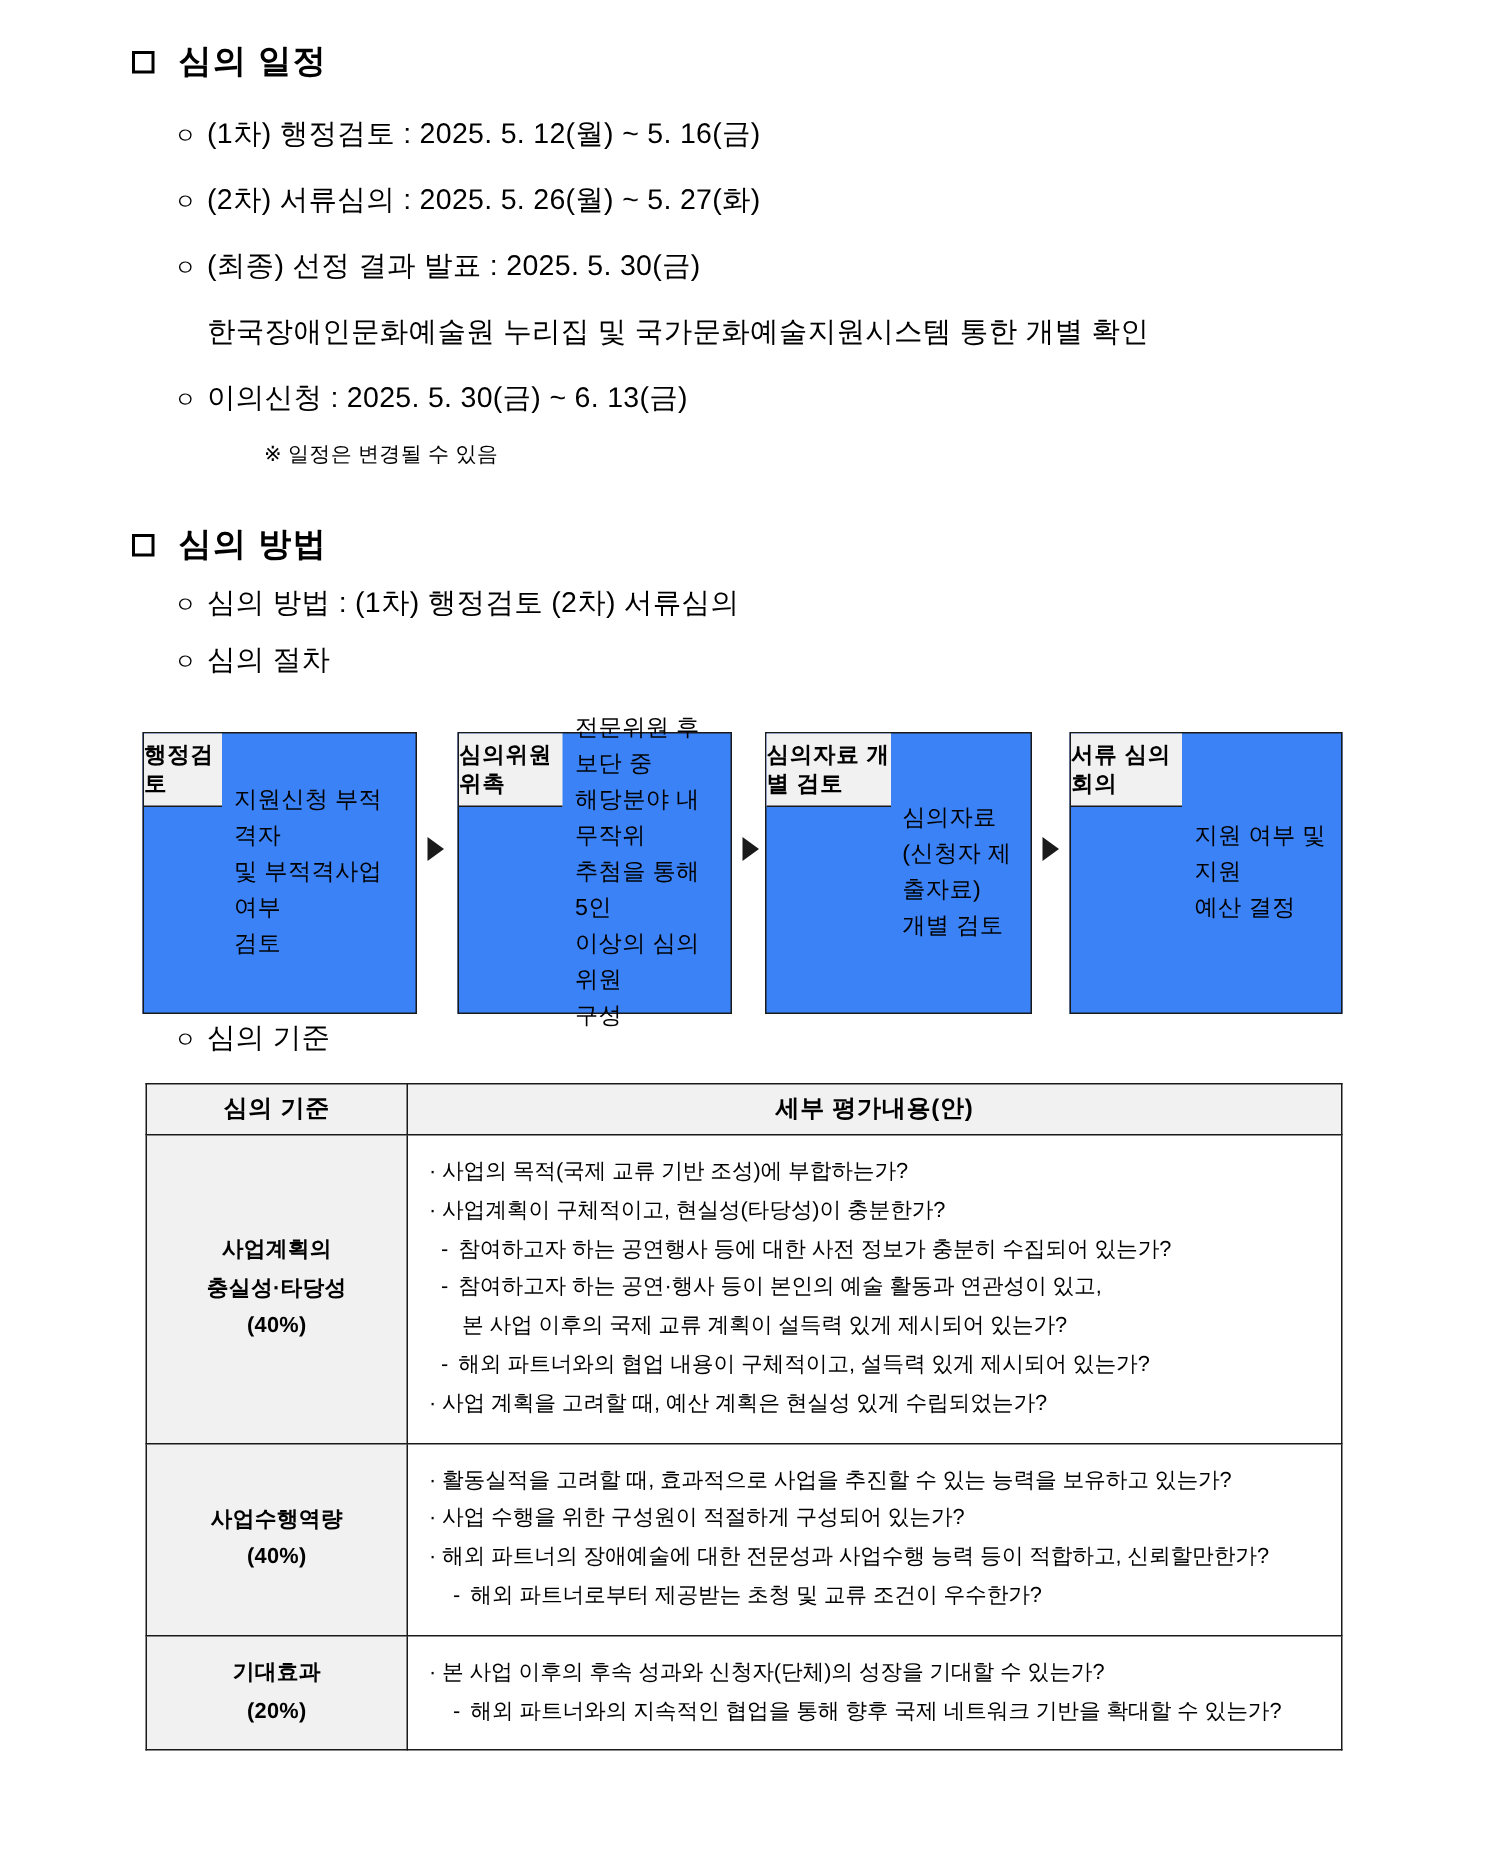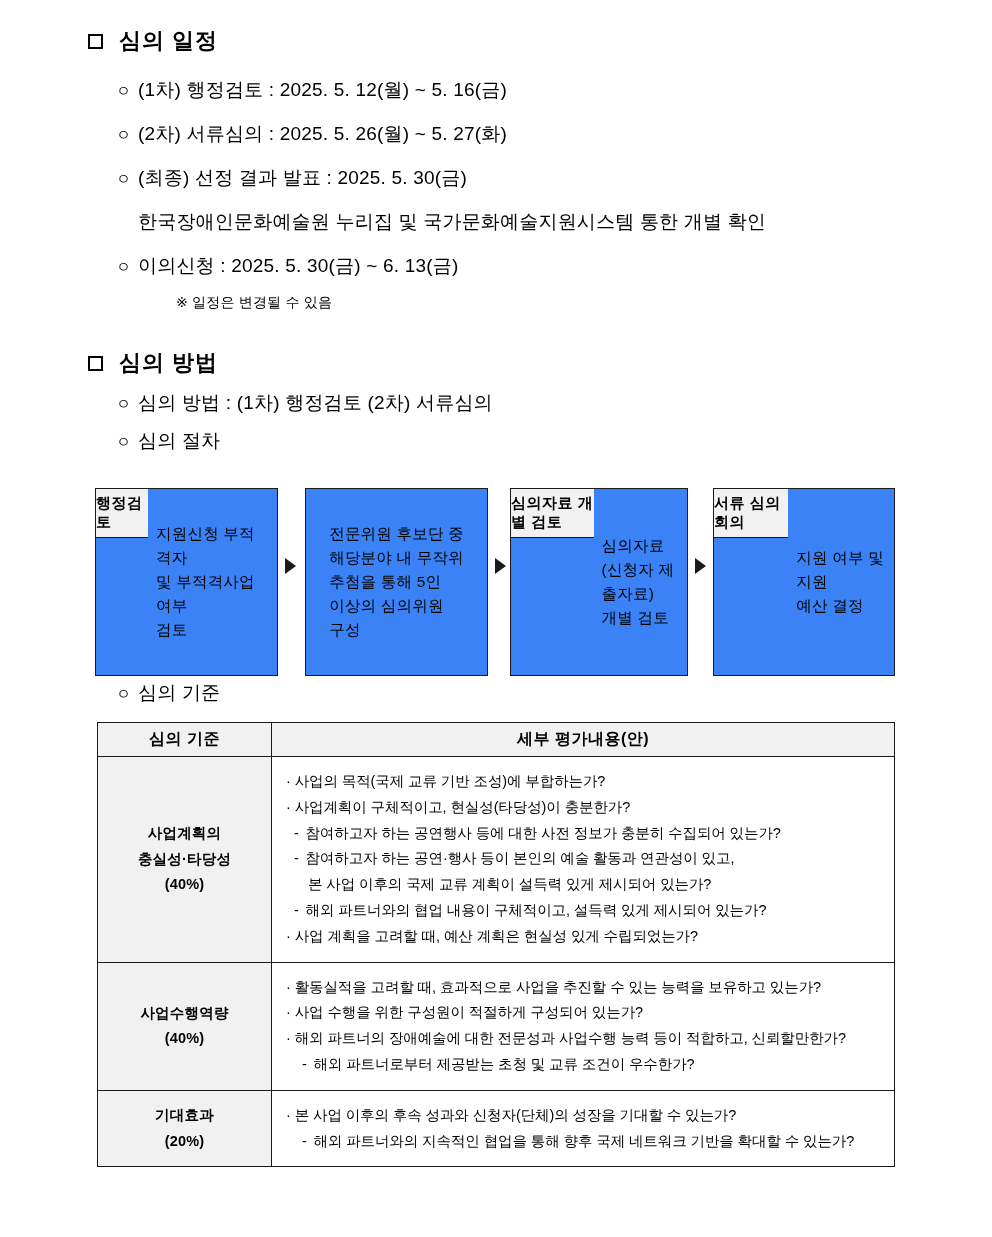--- a/index.html
+++ b/index.html
@@ -240,20 +240,21 @@
   <div class="flow">
 
     <div class="flow-box" style="left:0px; width:183px;">
       <div class="fb-head">행정검토</div>
       <div class="fb-body">지원신청 부적격자<br>및 부적격사업 여부<br>검토</div>
     </div>
 
     <div class="flow-arrow" style="left:190px;"></div>
 
     <div class="flow-box" style="left:210px; width:183px;">
+      <div class="fb-head">심의위원 위촉</div>
       <div class="fb-body">전문위원 후보단 중<br>해당분야 내 무작위<br>추첨을 통해 5인<br>이상의 심의위원<br>구성</div>
     </div>
 
     <div class="flow-arrow" style="left:400px;"></div>
 
     <div class="flow-box" style="left:415px; width:178px;">
       <div class="fb-head">심의자료 개별 검토</div>
       <div class="fb-body">심의자료<br>(신청자 제출자료)<br>개별 검토</div>
     </div>
 

